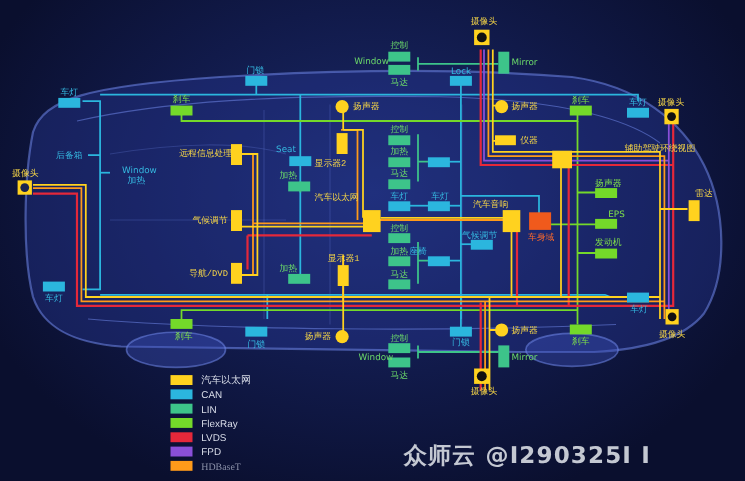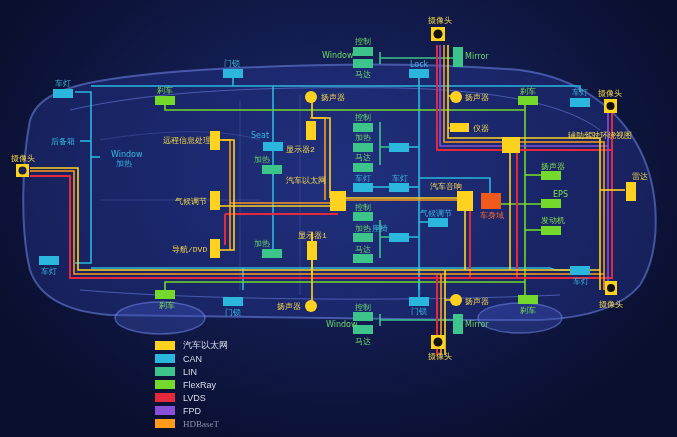--- a/index.html
+++ b/index.html
@@ -272,14 +272,15 @@
   <div class="legend-row">
     <span class="legend-sw" style="background:#8a4fd8"></span>
     <span class="legend-tx">FPD</span>
   </div>
   <div class="legend-row">
     <span class="legend-sw" style="background:#ff9a1a"></span>
     <span class="legend-tx serif">HDBaseT</span>
   </div>
 </div>
 
+<div class="watermark">众师云 @I290325I I</div>
 
 </div>
 
 </body></html>

